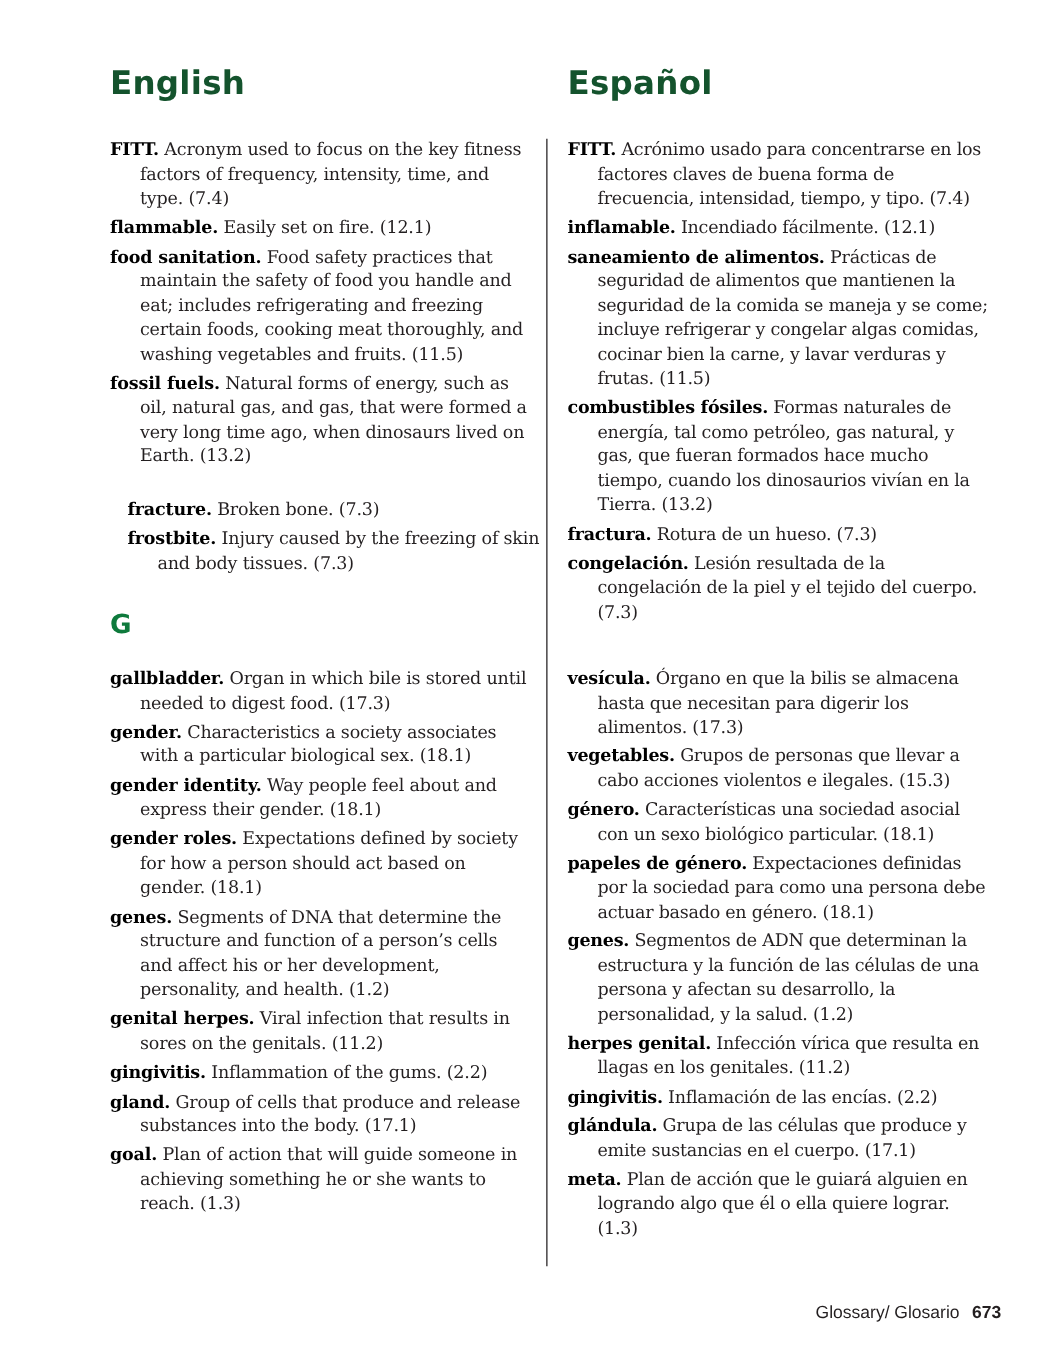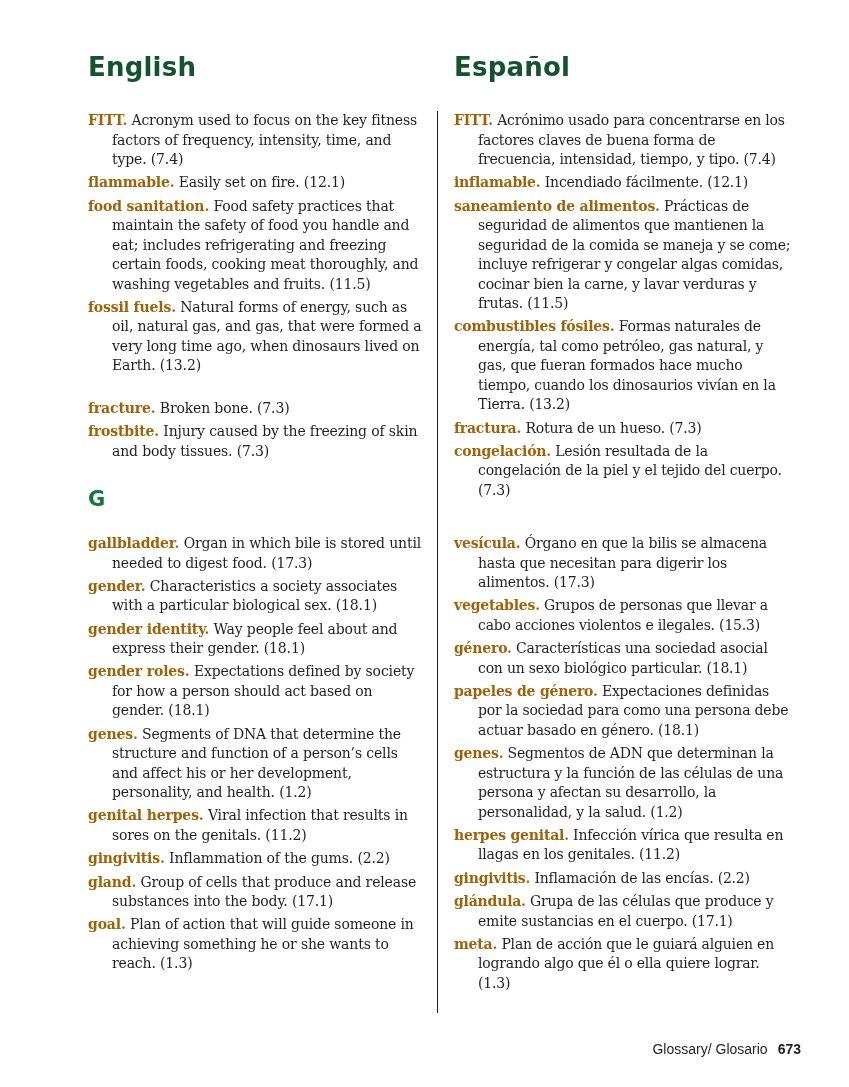--- a/index.html
+++ b/index.html
@@ -56,21 +56,21 @@
     }
 
     .entry {
       font-size: 14.2px;
       line-height: 19.5px;
       padding-left: 24px;
       text-indent: -24px;
       margin: 0 0 3.8px 0;
     }
     .term {
-      color: #a16207;
+      color: #000000;
       font-weight: bold;
     }
     .col-en .entry { font-size: 14px; letter-spacing: -0.15px; }
     .col-es .entry { font-size: 14px; letter-spacing: -0.2px; }
 
     .letter-heading {
       position: absolute;
       left: 0;
       top: 487px;
       margin: 0;
@@ -111,21 +111,21 @@
   <div class="col col-en">
     <h1 class="col-title">English</h1>
 
     <div class="entries" style="top:111px;">
       <p class="entry"><span class="term">FITT.</span><span> Acronym used to focus on the key fitness factors of frequency, intensity, time, and type. (7.4)</span></p>
       <p class="entry"><span class="term">flammable.</span><span> Easily set on fire. (12.1)</span></p>
       <p class="entry"><span class="term">food sanitation.</span><span> Food safety practices that maintain the safety of food you handle and eat; includes refrigerating and freezing certain foods, cooking meat thoroughly, and washing vegetables and fruits. (11.5)</span></p>
       <p class="entry"><span class="term">fossil fuels.</span><span> Natural forms of energy, such as oil, natural gas, and gas, that were formed a very long time ago, when dinosaurs lived on Earth. (13.2)</span></p>
     </div>
 
-    <div class="entries" style="top:399px;">
+    <div class="entries" style="top:399px;margin-left:14px;">
       <p class="entry"><span class="term">fracture.</span><span> Broken bone. (7.3)</span></p>
       <p class="entry"><span class="term">frostbite.</span><span> Injury caused by the freezing of skin and body tissues. (7.3)</span></p>
     </div>
 
     <h2 class="letter-heading">G</h2>
 
     <div class="entries" style="top:534px;">
       <p class="entry"><span class="term">gallbladder.</span><span> Organ in which bile is stored until needed to digest food. (17.3)</span></p>
       <p class="entry"><span class="term">gender.</span><span> Characteristics a society associates with a particular biological sex. (18.1)</span></p>
       <p class="entry"><span class="term">gender identity.</span><span> Way people feel about and express their gender. (18.1)</span></p>

